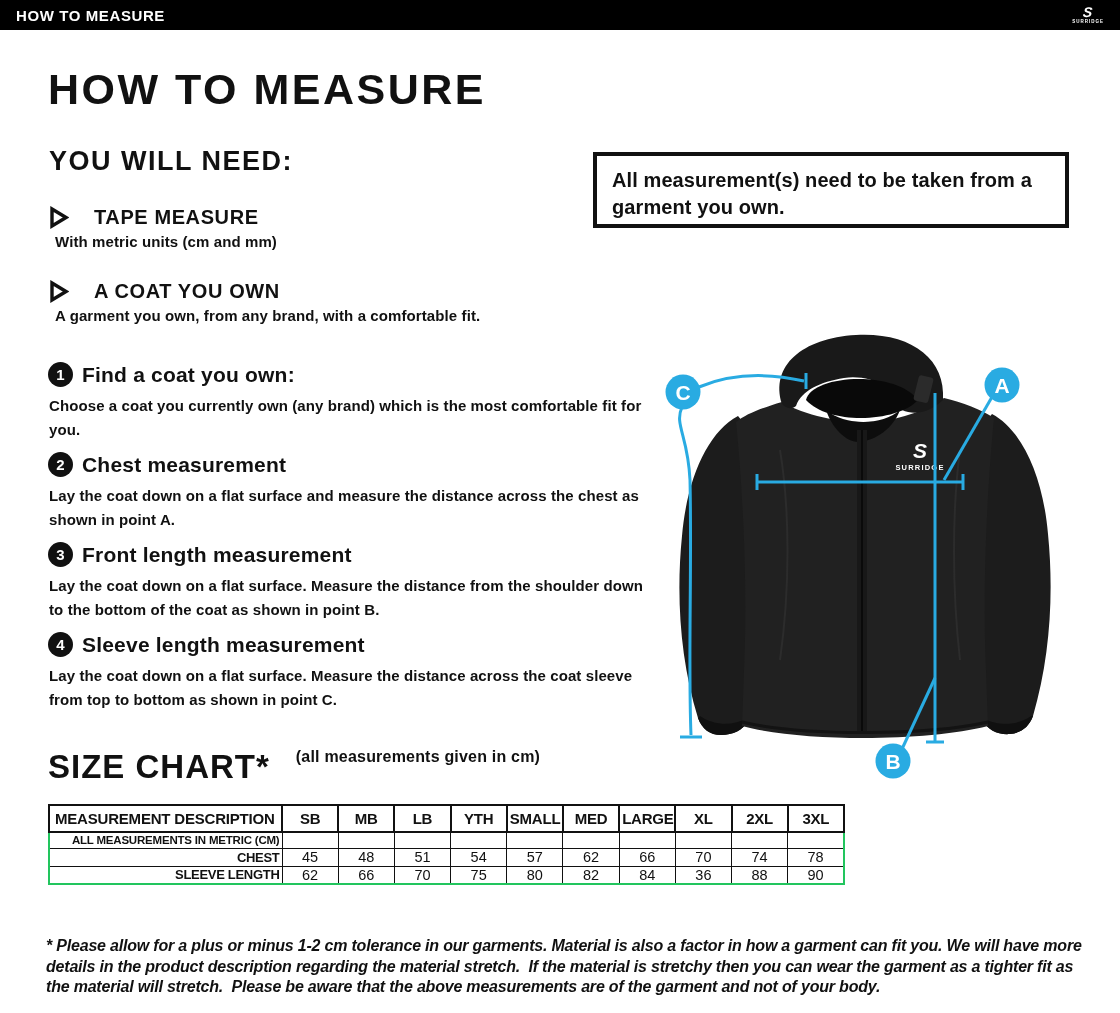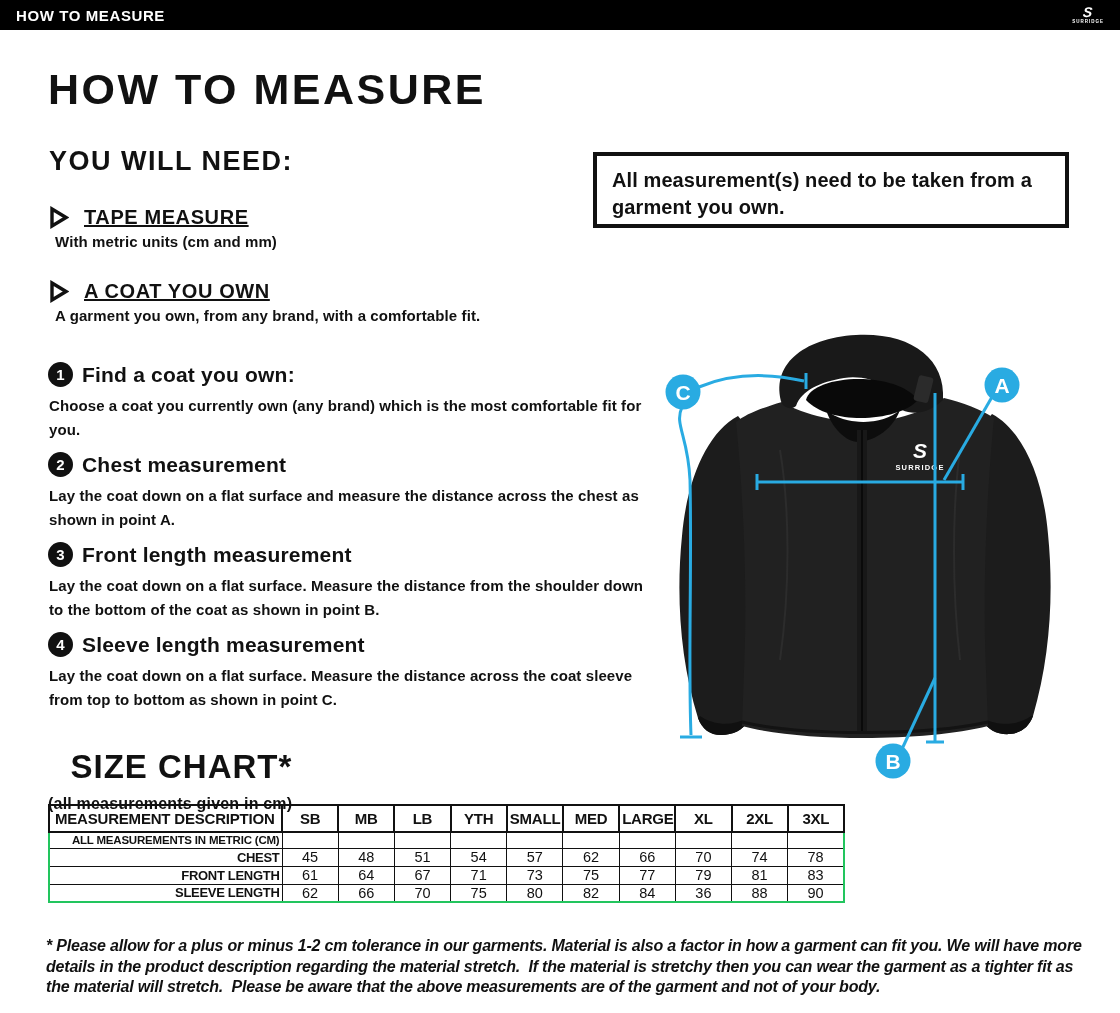--- a/index.html
+++ b/index.html
@@ -18,21 +18,21 @@
   .brand { display:flex; flex-direction:column; align-items:center; line-height:1; }
   .brand .s-mark { color:#fff; font-weight:bold; font-style:italic; font-size:14px; transform:skewX(-6deg); }
   .brand .brand-word { color:#fff; font-size:4.5px; font-weight:bold; letter-spacing:1px; margin-top:1px; }
   
   .h1 { position:absolute; left:48px; top:65px; font-size:43px; font-weight:bold; letter-spacing:2.5px; }
   .h2 { position:absolute; left:49px; top:146px; font-size:27px; font-weight:bold; letter-spacing:1.5px; }
   
   .need-item { position:absolute; left:49px; }
   .need-item.n1 { top:206px; }
   .need-item.n2 { top:280px; }
-  .need-head { display:flex; align-items:center; gap:15px;text-decoration:underline; }
+  .need-head { display:flex; align-items:center; gap:25px; }
   .need-head .tri { flex:0 0 auto; }
   .need-title { font-size:20px; font-weight:bold; letter-spacing:.6px; }
   .need-sub { margin:4px 0 0 6px; font-size:15px; font-weight:bold; letter-spacing:.1px; }
   
   .step { position:absolute; left:48px; width:610px; }
   .step.s1 { top:362px; } .step.s2 { top:452px; } .step.s3 { top:542px; } .step.s4 { top:632px; }
   .step-head { display:flex; align-items:center; gap:9px; }
   .step-num {
     flex:0 0 auto; width:25px; height:25px; border-radius:50%; background:#111; color:#fff;
     font-size:15px; font-weight:bold; display:flex; align-items:center; justify-content:center;
@@ -41,21 +41,21 @@
   .step-desc { margin:7px 0 0 1px; font-size:15px; font-weight:bold; line-height:24px; letter-spacing:.1px; width:600px; }
   
   .note-box {
     position:absolute; left:593px; top:152px; width:476px; height:76px;
     border:4px solid #111; padding:11px 15px;
     font-size:20px; font-weight:bold; line-height:27px; letter-spacing:.1px;
   }
   
   .diagram { position:absolute; left:630px; top:330px; width:490px; height:480px; }
   
-  .sizechart-head { position:absolute; left:48px; top:748px; display:flex; align-items:flex-end; gap:9px;flex-direction:column; }
+  .sizechart-head { position:absolute; left:48px; top:748px; display:flex; align-items:flex-start; gap:26px; }
   .sizechart-title { font-size:33px; font-weight:bold; letter-spacing:1px; }
   .sizechart-sub { font-size:16px; font-weight:bold; letter-spacing:.2px; }
   table.size-table {
     position:absolute; left:48px; top:804px; width:797px;
     border-collapse:collapse; table-layout:fixed; border:2px solid #22c55e;
   }
   .size-table th { border:2px solid #111; font-size:15px; font-weight:bold; padding:4px 2px; text-align:center; letter-spacing:-.2px; }
   .size-table th.c-desc { text-align:left; padding-left:5px; width:233px; }
   .size-table td { border:1px solid #111; height:18px; font-size:14.5px; text-align:center; padding:0 2px; }
   .size-table td.c-desc { text-align:right; font-size:13px; font-weight:bold; padding-left:4px; letter-spacing:-.3px; }
@@ -231,33 +231,20 @@
         <td>51</td>
         <td>54</td>
         <td>57</td>
         <td>62</td>
         <td>66</td>
         <td>70</td>
         <td>74</td>
         <td>78</td>
       </tr>
       <tr>
-        <td class="c-desc">FRONT LENGTH</td>
-        <td>61</td>
-        <td>64</td>
-        <td>67</td>
-        <td>71</td>
-        <td>73</td>
-        <td>75</td>
-        <td>77</td>
-        <td>79</td>
-        <td>81</td>
-        <td>83</td>
-      </tr>
-      <tr>
         <td class="c-desc">SLEEVE LENGTH</td>
         <td>62</td>
         <td>66</td>
         <td>70</td>
         <td>75</td>
         <td>80</td>
         <td>82</td>
         <td>84</td>
         <td>36</td>
         <td>88</td>

